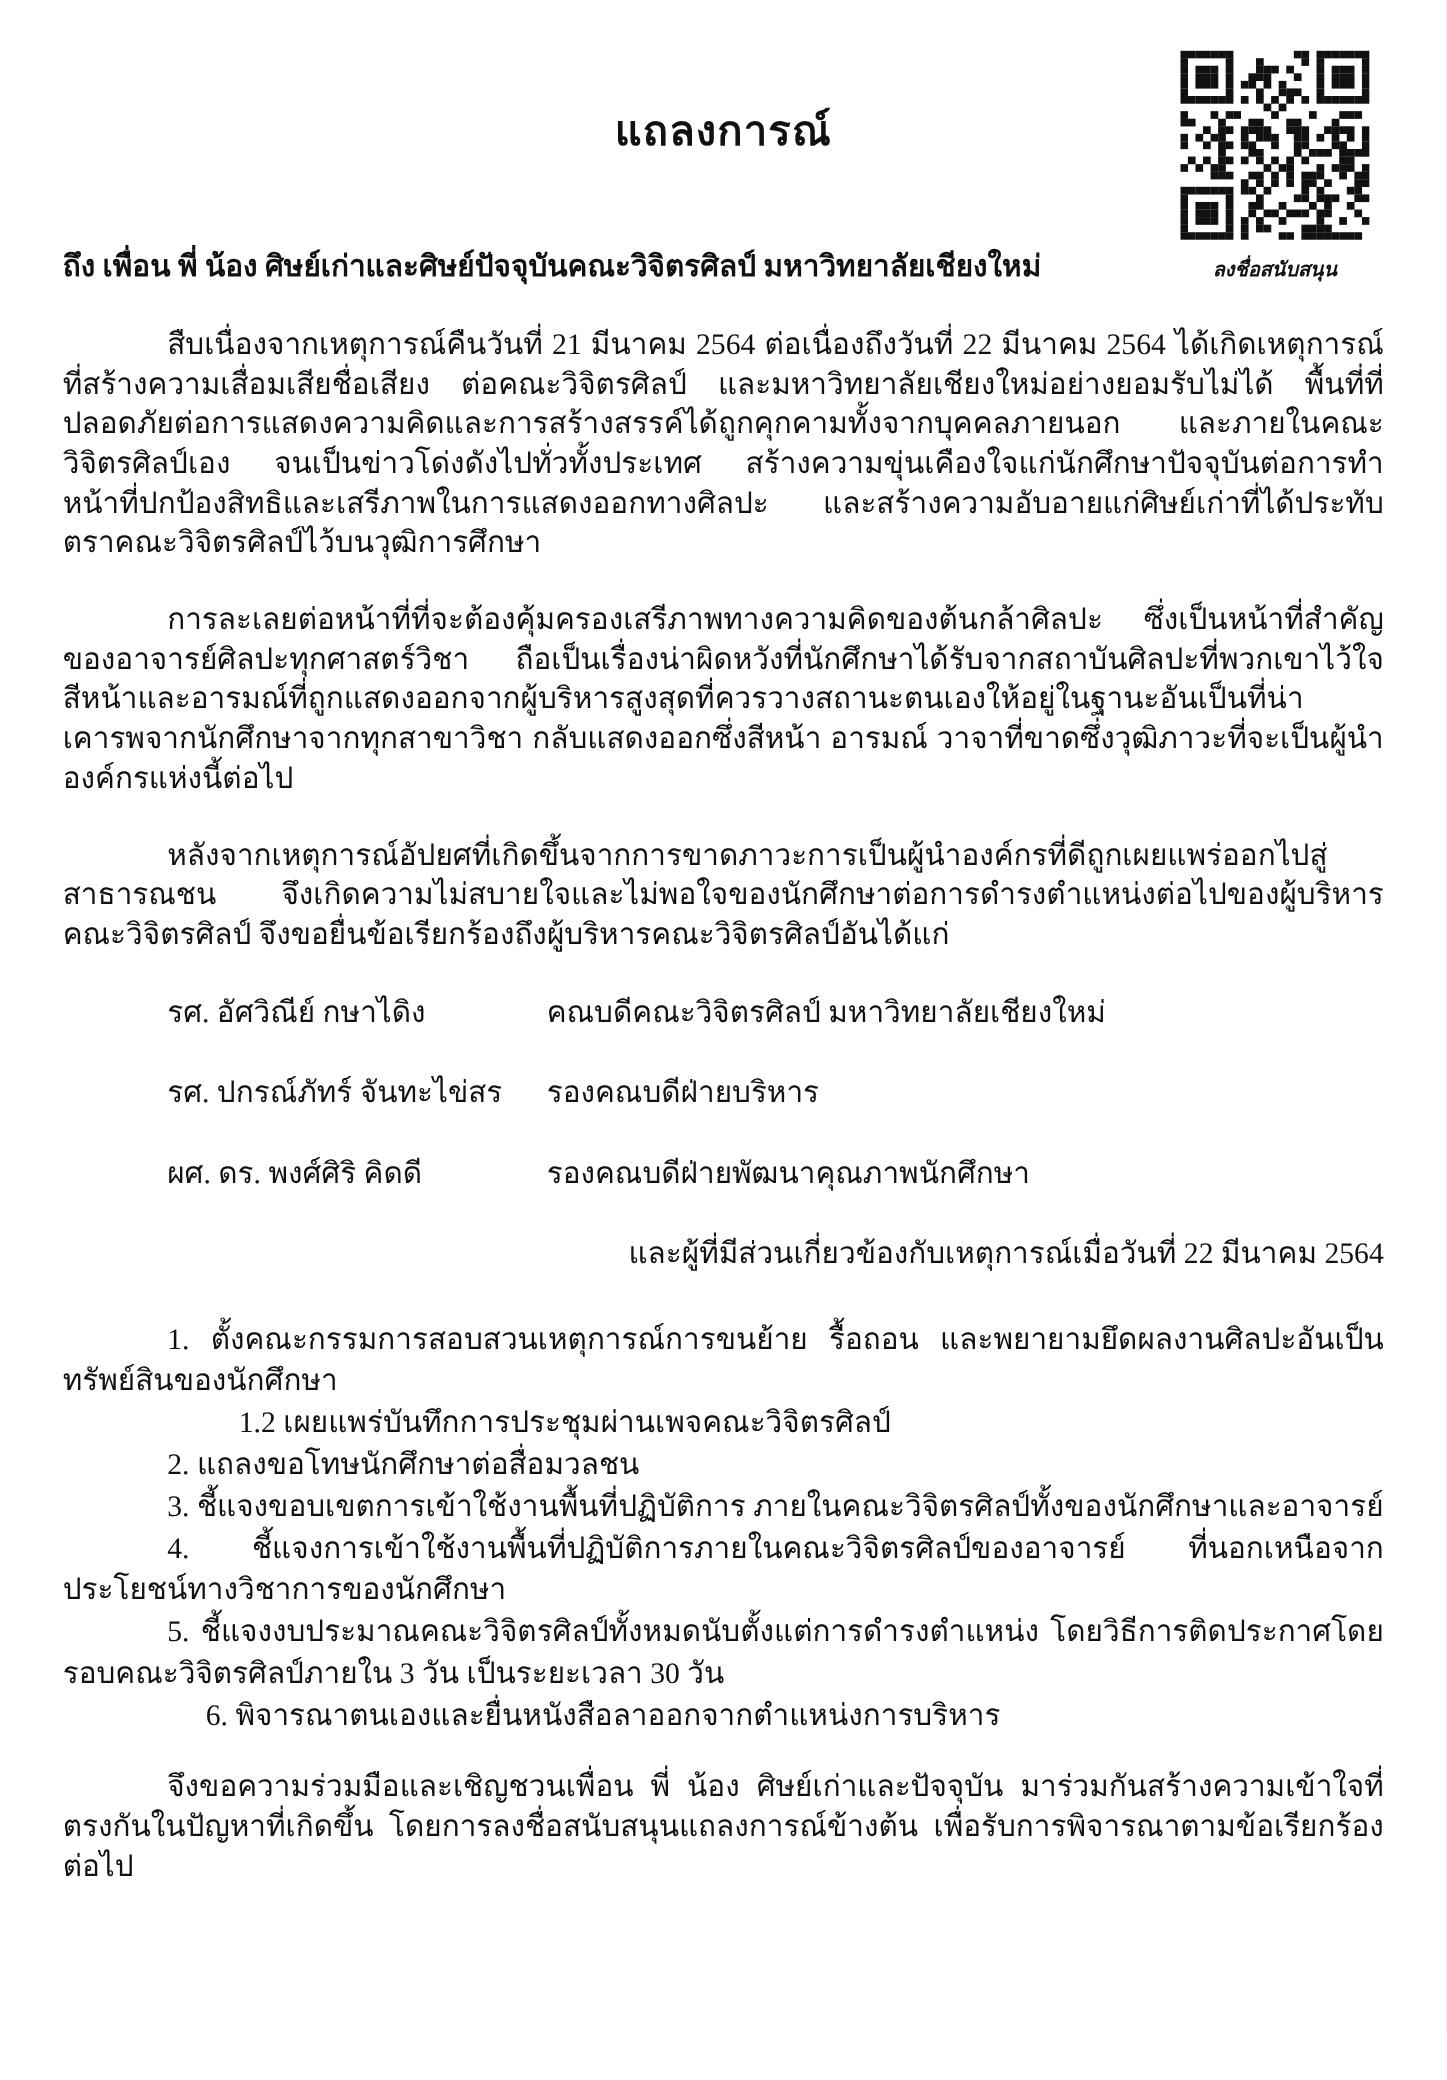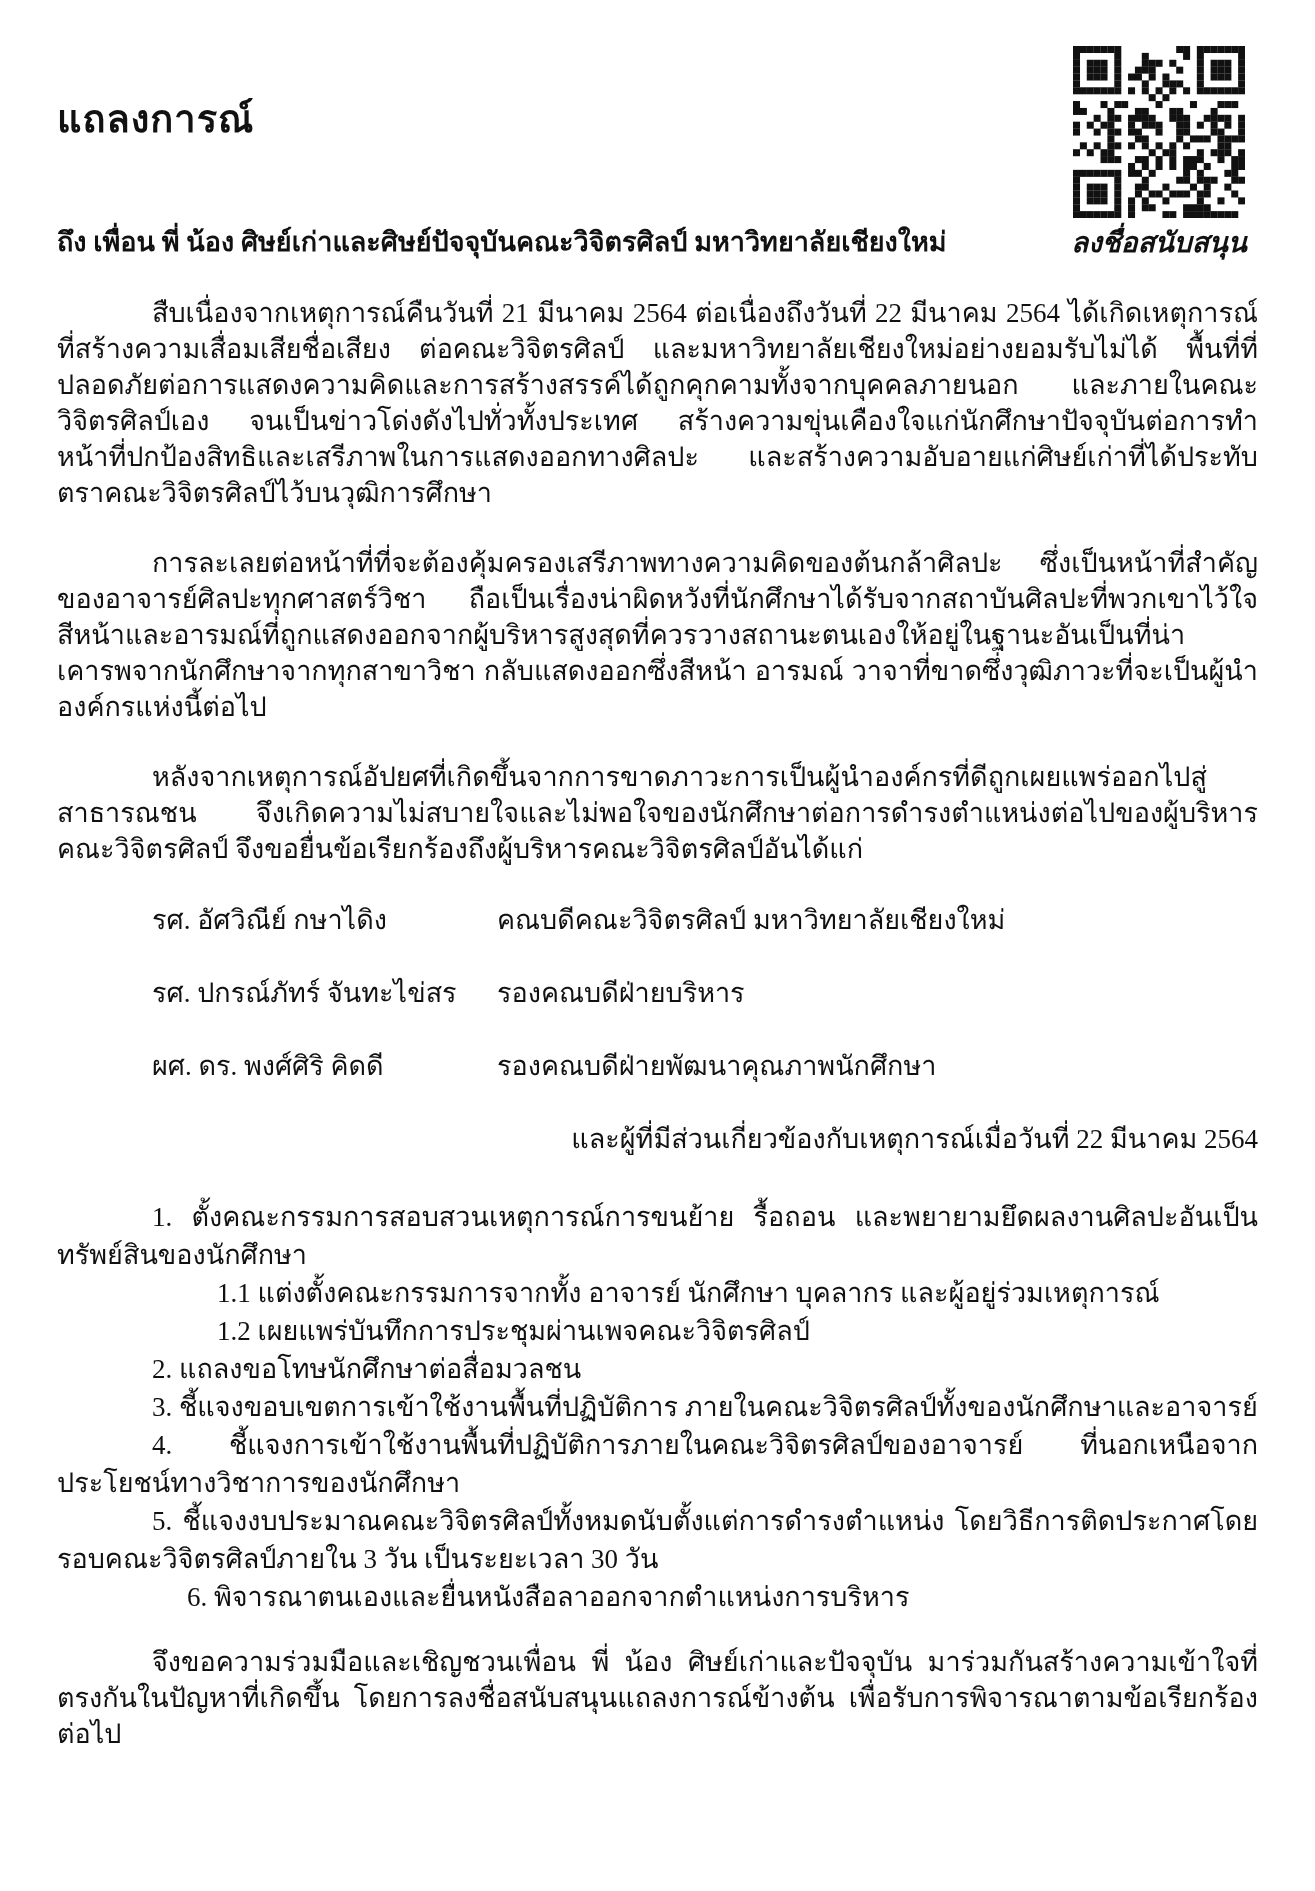--- a/index.html
+++ b/index.html
@@ -17,42 +17,42 @@
     font-family: "Liberation Serif", "DejaVu Serif", serif;
     font-size: 27px;
     overflow: hidden;
     box-sizing: border-box;
     padding: 0 57px;
   }
   .bold { font-weight: bold; }
 
   .title {
     margin: 88px 0 0 0;
-    text-align: left;
+    text-align: center;
     font-size: 38px;
     font-weight: bold;
     letter-spacing: 1px;
   }
 
   .qr-block {
     position: absolute;
     top: 46px;
     right: 66px;
     width: 180px;
     text-align: center;
   }
   .qr-code {
     display: block;
     width: 172px;
     height: 172px;
     margin: 0 auto;
   }
   .qr-caption {
-    margin-top: 2px;
-    font-size: 28px;
+    margin-top: 12px;
+    font-size: 18px;
     font-style: italic;
     font-weight: bold;
     white-space: nowrap;
   }
 
   .addr-line {
     line-height: 38px;
   }
   .to-line     { margin-top: 74px; }
   .salute-line { margin-top: 24px; }
@@ -420,21 +420,20 @@
     <div class="person-row">
       <span class="person-name">ผศ. ดร. พงศ์ศิริ  คิดดี</span><span class="person-title">รองคณบดีฝ่ายพัฒนาคุณภาพนักศึกษา</span>
     </div>
   </div>
 
   <div class="plain-line indent-1">และผู้ที่มีส่วนเกี่ยวข้องกับเหตุการณ์เมื่อวันที่ 22 มีนาคม 2564</div>
 
 
   <div class="demands">
     <div class="demand lvl1">1. ตั้งคณะกรรมการสอบสวนเหตุการณ์การขนย้าย รื้อถอน และพยายามยึดผลงานศิลปะอันเป็นทรัพย์สินของนักศึกษา</div>
-    <div class="demand lvl2">1.1 แต่งตั้งคณะกรรมการจากทั้ง อาจารย์ นักศึกษา บุคลากร และผู้อยู่ร่วมเหตุการณ์</div>
     <div class="demand lvl2">1.2 เผยแพร่บันทึกการประชุมผ่านเพจคณะวิจิตรศิลป์</div>
     <div class="demand lvl1">2. แถลงขอโทษนักศึกษาต่อสื่อมวลชน</div>
     <div class="demand lvl1">3. ชี้แจงขอบเขตการเข้าใช้งานพื้นที่ปฏิบัติการ ภายในคณะวิจิตรศิลป์ทั้งของนักศึกษาและอาจารย์</div>
     <div class="demand lvl1">4. ชี้แจงการเข้าใช้งานพื้นที่ปฏิบัติการภายในคณะวิจิตรศิลป์ของอาจารย์ ที่นอกเหนือจากประโยชน์ทางวิชาการของนักศึกษา</div>
     <div class="demand lvl1">5. ชี้แจงงบประมาณคณะวิจิตรศิลป์ทั้งหมดนับตั้งแต่การดำรงตำแหน่ง โดยวิธีการติดประกาศโดยรอบคณะวิจิตรศิลป์ภายใน 3 วัน เป็นระยะเวลา 30 วัน</div>
     <div class="demand lvl3">6. พิจารณาตนเองและยื่นหนังสือลาออกจากตำแหน่งการบริหาร</div>
   </div>
 
   <p class="para closing">จึงขอความร่วมมือและเชิญชวนเพื่อน พี่ น้อง ศิษย์เก่าและปัจจุบัน มาร่วมกันสร้างความเข้าใจที่ตรงกันในปัญหาที่เกิดขึ้น โดยการลงชื่อสนับสนุนแถลงการณ์ข้างต้น เพื่อรับการพิจารณาตามข้อเรียกร้องต่อไป</p>
 

